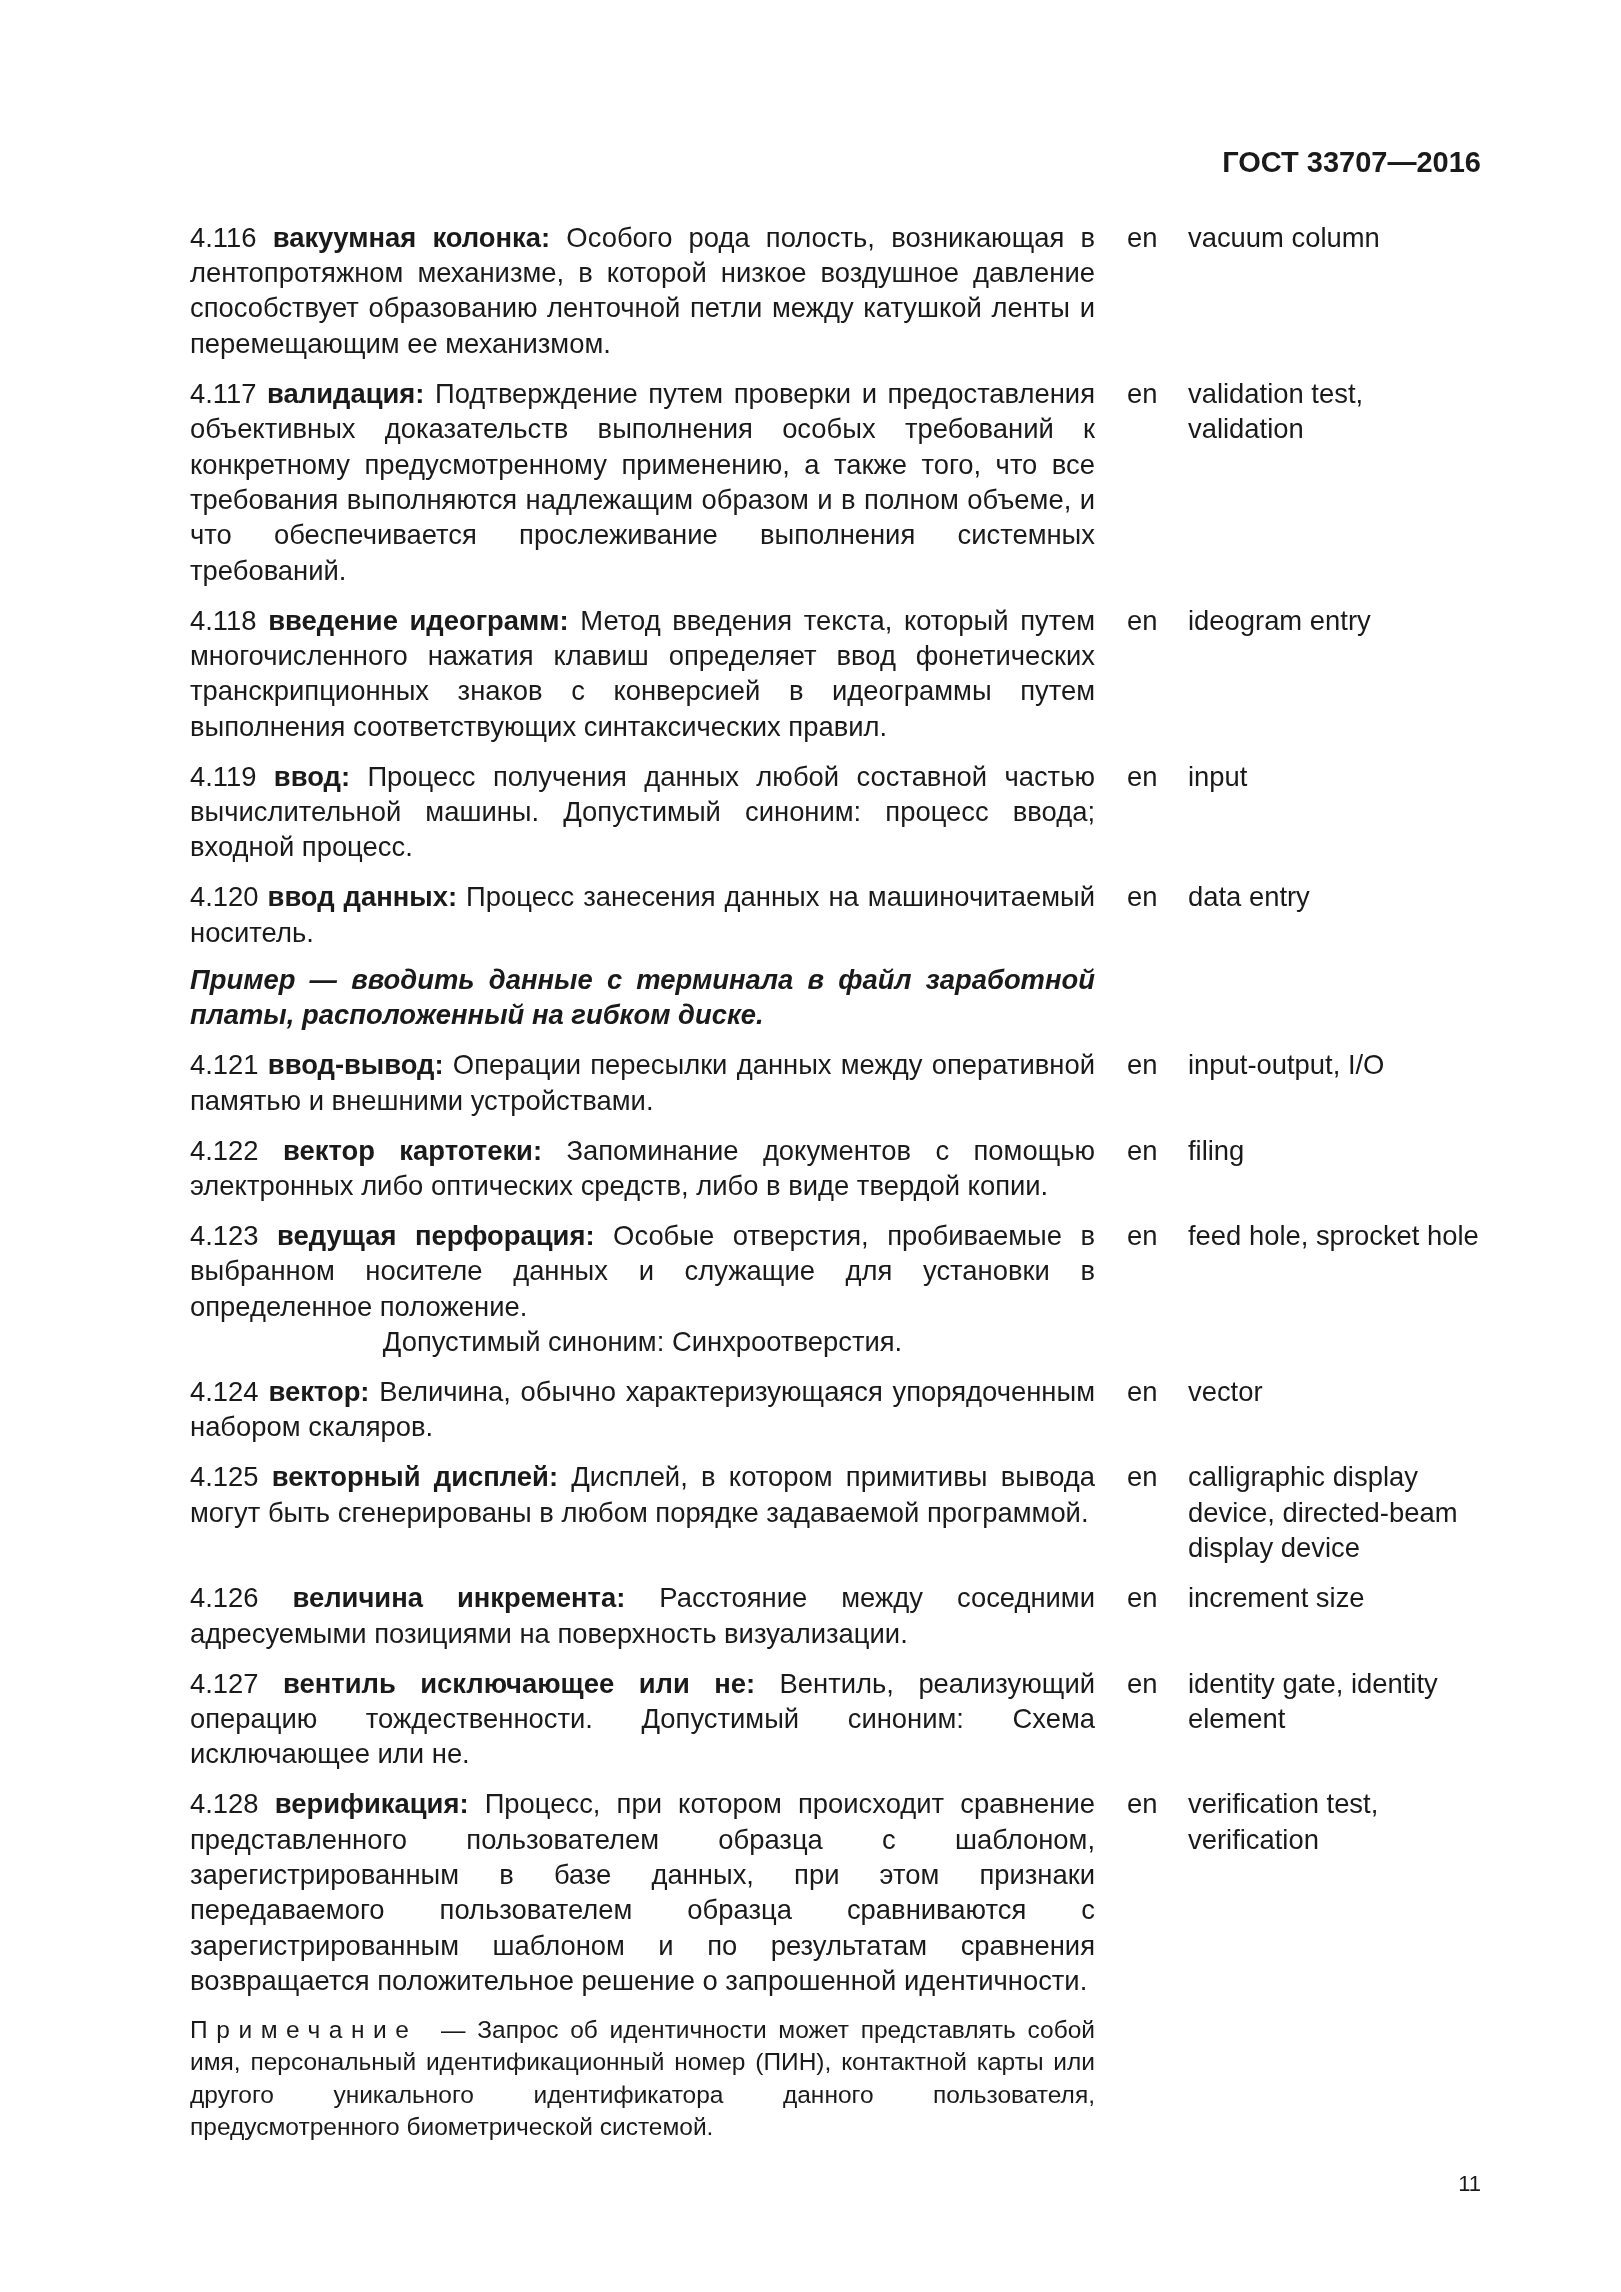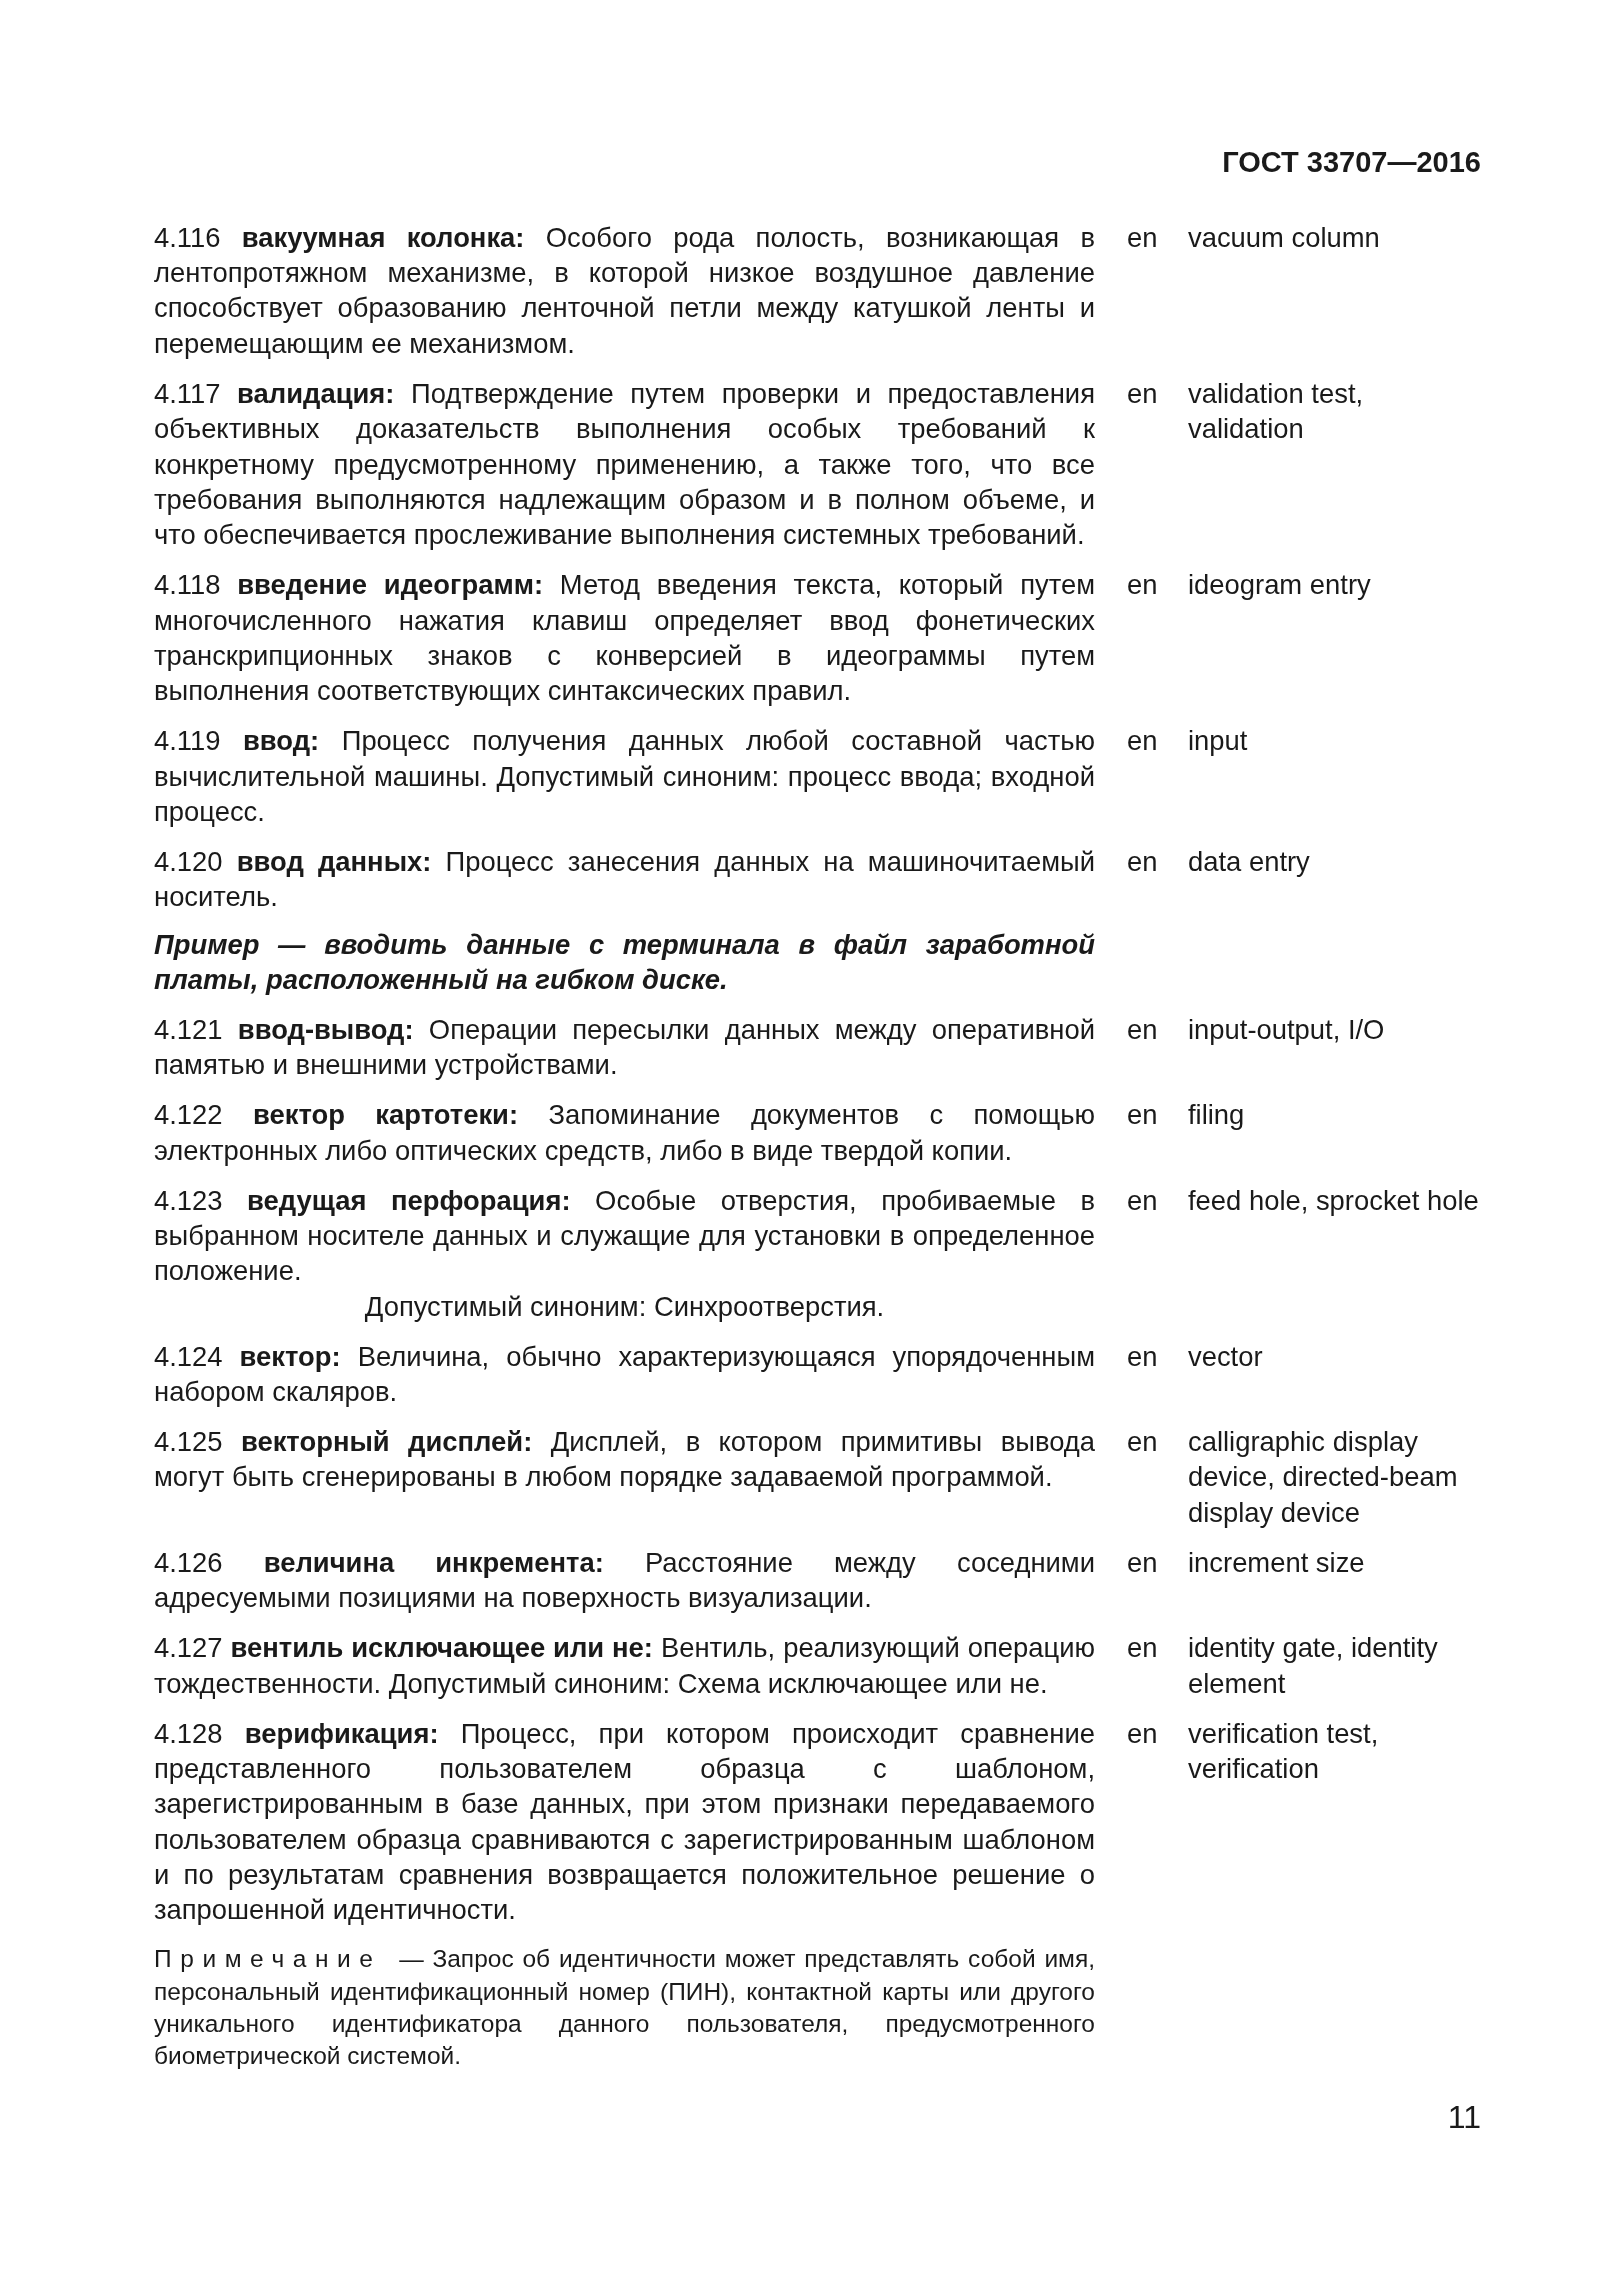--- a/index.html
+++ b/index.html
@@ -28,20 +28,21 @@
   .entry {
     display: grid;
     grid-template-columns: 941px 93px 1fr;
     align-items: start;
     margin-bottom: 14.7px;
   }
   .entry p { margin: 0; }
   .rus {
     font-size: 27.4px;
     line-height: 1.29;
+    margin-left: 36px;
   }
   .definition {
     text-align: justify;
   }
   .term { font-weight: bold; }
   .example {
     margin-top: 11.8px !important;
     font-weight: bold;
     font-style: italic;
     text-align: justify;
@@ -64,21 +65,21 @@
     padding-left: 32px;
   }
   .eng {
     font-size: 27.4px;
     line-height: 1.29;
   }
   .page-number {
     position: absolute;
     right: 140px;
     bottom: 157px;
-    font-size: 32px;
+    font-size: 22px;
   }
 </style>
 </head>
 <body>
 
 <div class="page">
   <div class="doc-header">ГОСТ 33707—2016</div>
 
   <div class="entries" id="entries">
       <div class="entry">

